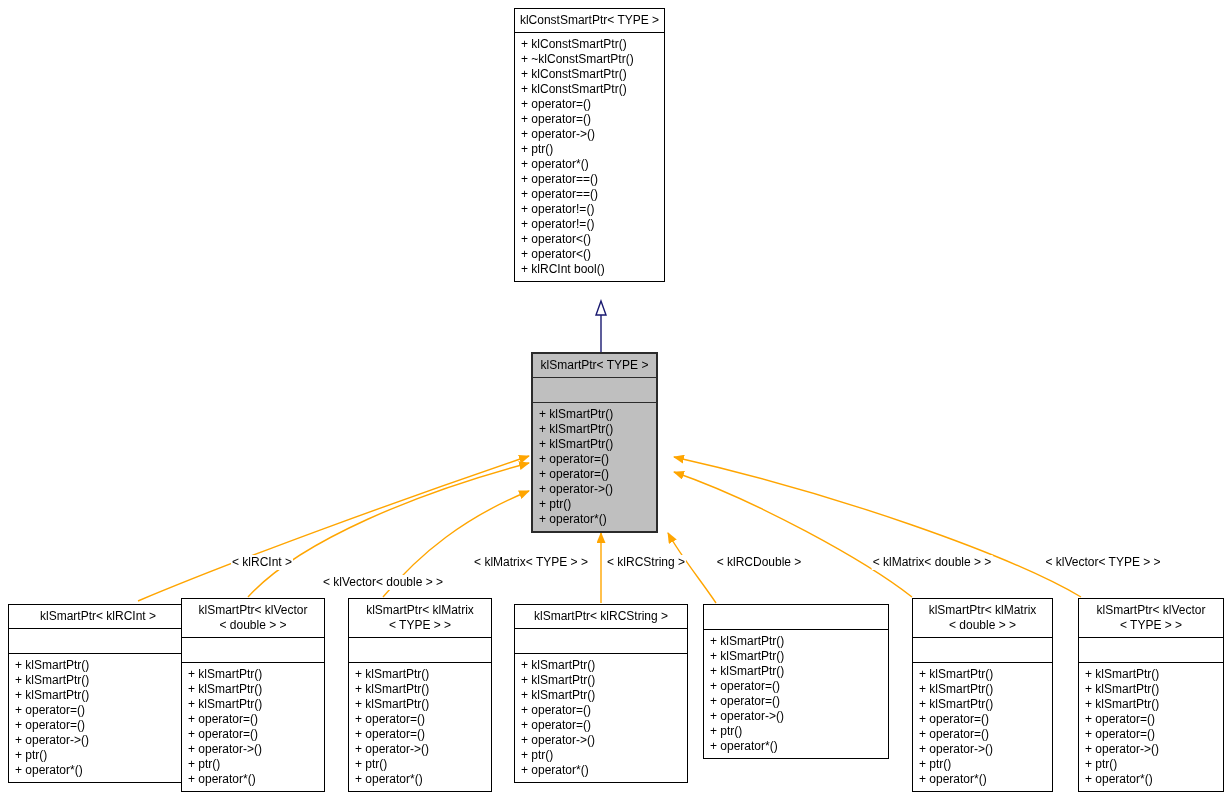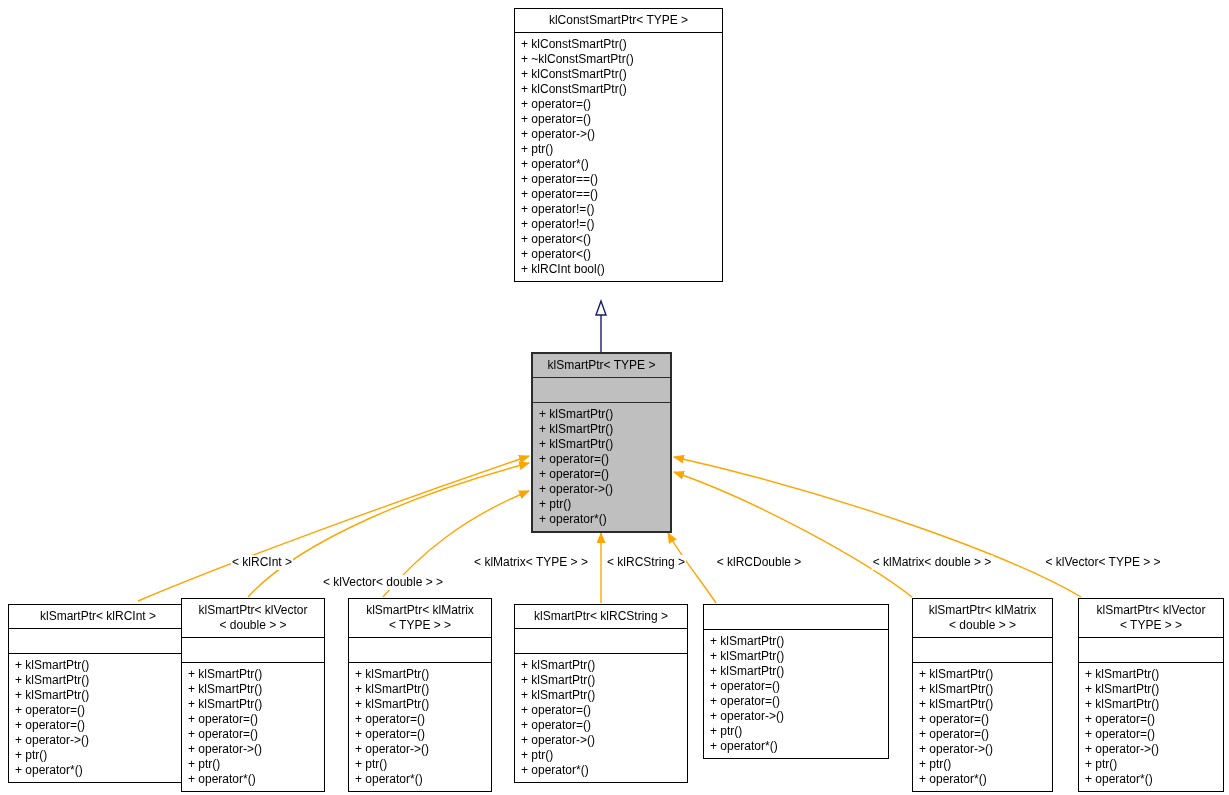--- a/index.html
+++ b/index.html
@@ -79,21 +79,21 @@
       <path d="M 138 601 C 240 558 400 500 529 456" fill="none" stroke="#ffa500" stroke-width="1.4" marker-end="url(#arrow-orange)"></path>
       <path d="M 248 597 C 300 540 420 492 529 463" fill="none" stroke="#ffa500" stroke-width="1.4" marker-end="url(#arrow-orange)"></path>
       <path d="M 383 597 C 420 553 465 517 529 491" fill="none" stroke="#ffa500" stroke-width="1.4" marker-end="url(#arrow-orange)"></path>
       <path d="M 601 603 L 601 533" fill="none" stroke="#ffa500" stroke-width="1.4" marker-end="url(#arrow-orange)"></path>
       <path d="M 716 603 C 702 582 680 555 668 533" fill="none" stroke="#ffa500" stroke-width="1.4" marker-end="url(#arrow-orange)"></path>
       <path d="M 912 597 C 865 560 755 500 674 472" fill="none" stroke="#ffa500" stroke-width="1.4" marker-end="url(#arrow-orange)"></path>
       <path d="M 1081 597 C 1010 555 835 493 674 457" fill="none" stroke="#ffa500" stroke-width="1.4" marker-end="url(#arrow-orange)"></path>
       <line x1="601" y1="315" x2="601" y2="352" stroke="#191970" stroke-width="1.4"></line>
       <polygon points="601,301 596,315 606,315" fill="#ffffff" stroke="#191970" stroke-width="1.4"></polygon>
     </svg>
-<div class="node" style="left: 514px; top: 8px; width: 209px;">
+<div class="node" style="left: 514px; top: 8px; width: 151px;">
     <div class="node-title">
         <div>klConstSmartPtr&lt; TYPE &gt;</div>
       </div>
     <div class="node-methods">
         <div class="member-line">+ klConstSmartPtr()</div>
         <div class="member-line">+ ~klConstSmartPtr()</div>
         <div class="member-line">+ klConstSmartPtr()</div>
         <div class="member-line">+ klConstSmartPtr()</div>
         <div class="member-line">+ operator=()</div>
         <div class="member-line">+ operator=()</div>
@@ -102,21 +102,21 @@
         <div class="member-line">+ operator*()</div>
         <div class="member-line">+ operator==()</div>
         <div class="member-line">+ operator==()</div>
         <div class="member-line">+ operator!=()</div>
         <div class="member-line">+ operator!=()</div>
         <div class="member-line">+ operator&lt;()</div>
         <div class="member-line">+ operator&lt;()</div>
         <div class="member-line">+ klRCInt bool()</div>
       </div>
   </div>
-    <div class="node highlight" style="left: 531px; top: 352px; width: 141px;">
+    <div class="node highlight" style="left: 531px; top: 352px; width: 127px;">
     <div class="node-title">
         <div>klSmartPtr&lt; TYPE &gt;</div>
       </div>
     <div class="node-attrs"></div>
     <div class="node-methods">
         <div class="member-line">+ klSmartPtr()</div>
         <div class="member-line">+ klSmartPtr()</div>
         <div class="member-line">+ klSmartPtr()</div>
         <div class="member-line">+ operator=()</div>
         <div class="member-line">+ operator=()</div>

